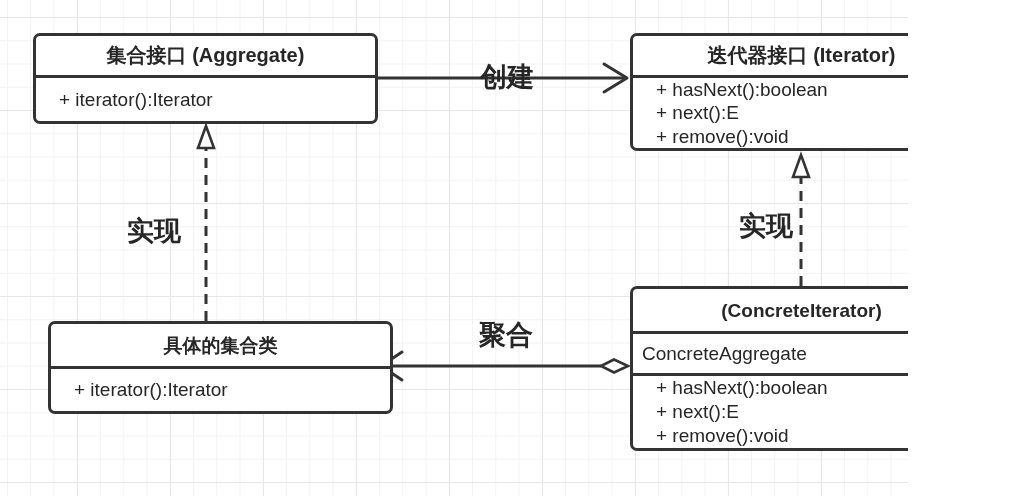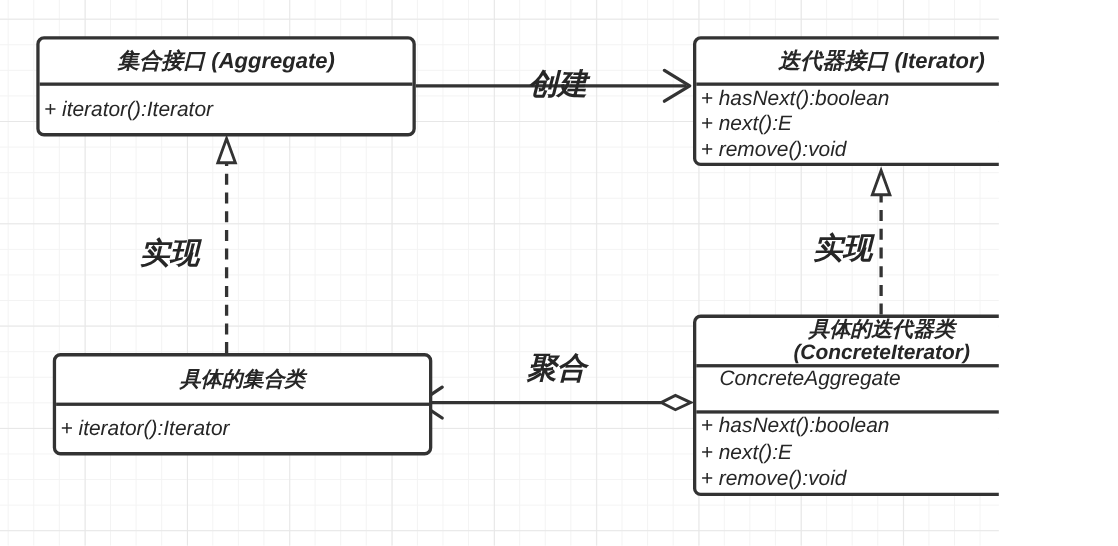--- a/index.html
+++ b/index.html
@@ -19,21 +19,20 @@
     width:908px;height:496px;
     overflow:hidden;
     background-color:var(--bg);
     background-image:
       linear-gradient(to right, var(--grid-major) 1px, transparent 1px),
       linear-gradient(to bottom, var(--grid-major) 1px, transparent 1px),
       linear-gradient(to right, var(--grid-minor) 1px, transparent 1px),
       linear-gradient(to bottom, var(--grid-minor) 1px, transparent 1px);
     background-size:93px 93px, 93px 93px, 23.25px 23.25px, 23.25px 23.25px;
     background-position:77px 0, 0 17px, 7px 0, 0 17px;
-    font-style:italic;
   }
   svg.connectors{
     position:absolute;left:0;top:0;width:1016px;height:496px;
     pointer-events:none;
   }
   svg.connectors .wire{stroke:var(--stroke);stroke-width:3;fill:none;}
   svg.connectors .dashed{stroke-dasharray:10 7;}
   svg.connectors .open-head{stroke:var(--stroke);stroke-width:3;fill:none;stroke-linecap:round;stroke-linejoin:round;}
   svg.connectors .hollow{stroke:var(--stroke);stroke-width:2.6;fill:var(--bg);stroke-linejoin:miter;}
   .uml-box{
@@ -49,25 +48,25 @@
   .compartment.last{border-bottom:none;}
   .hdr{
     display:flex;flex-direction:column;justify-content:center;align-items:center;
     font-weight:bold;text-align:center;
   }
   .hdr.one{font-size:20px;}
   .hdr.two{font-size:19px;line-height:21px;}
   .members{
     flex:1;
     display:flex;flex-direction:column;justify-content:center;
-    padding-left:4px;font-size:19px;
+    padding-left:23px;font-size:19px;
   }
   .field-row{
-    display:flex;align-items:flex-start;
-    padding-left:21px;font-size:19px;
+    display:flex;align-items:center;
+    padding-left:9px;font-size:19px;
   }
   .member{white-space:nowrap;}
   .lh23 .member{line-height:23.3px;}
   .lh24 .member{line-height:24px;}
   .rel-label{
     position:absolute;
     transform:translate(-50%,-50%);
     font-weight:bold;font-size:27px;color:var(--text);
     white-space:nowrap;line-height:1;
   }
@@ -117,21 +116,20 @@
     <div class="compartment hdr two" style="height:42px;">
       <span>具体的集合类</span>
     </div>
     <div class="compartment last members">
       <div class="member">+ iterator():Iterator</div>
     </div>
   </div>
 
   <div class="uml-box" style="left:630px;top:286px;width:343px;height:165px;">
     <div class="compartment hdr two" style="height:42px;">
-      <span>具体的迭代器类</span>
       <span>(ConcreteIterator)</span>
     </div>
     <div class="compartment field-row" style="height:39px;">
       <div class="member">ConcreteAggregate</div>
     </div>
     <div class="compartment last members lh24">
       <div class="member">+ hasNext():boolean</div>
       <div class="member">+ next():E</div>
       <div class="member">+ remove():void</div>
     </div>

